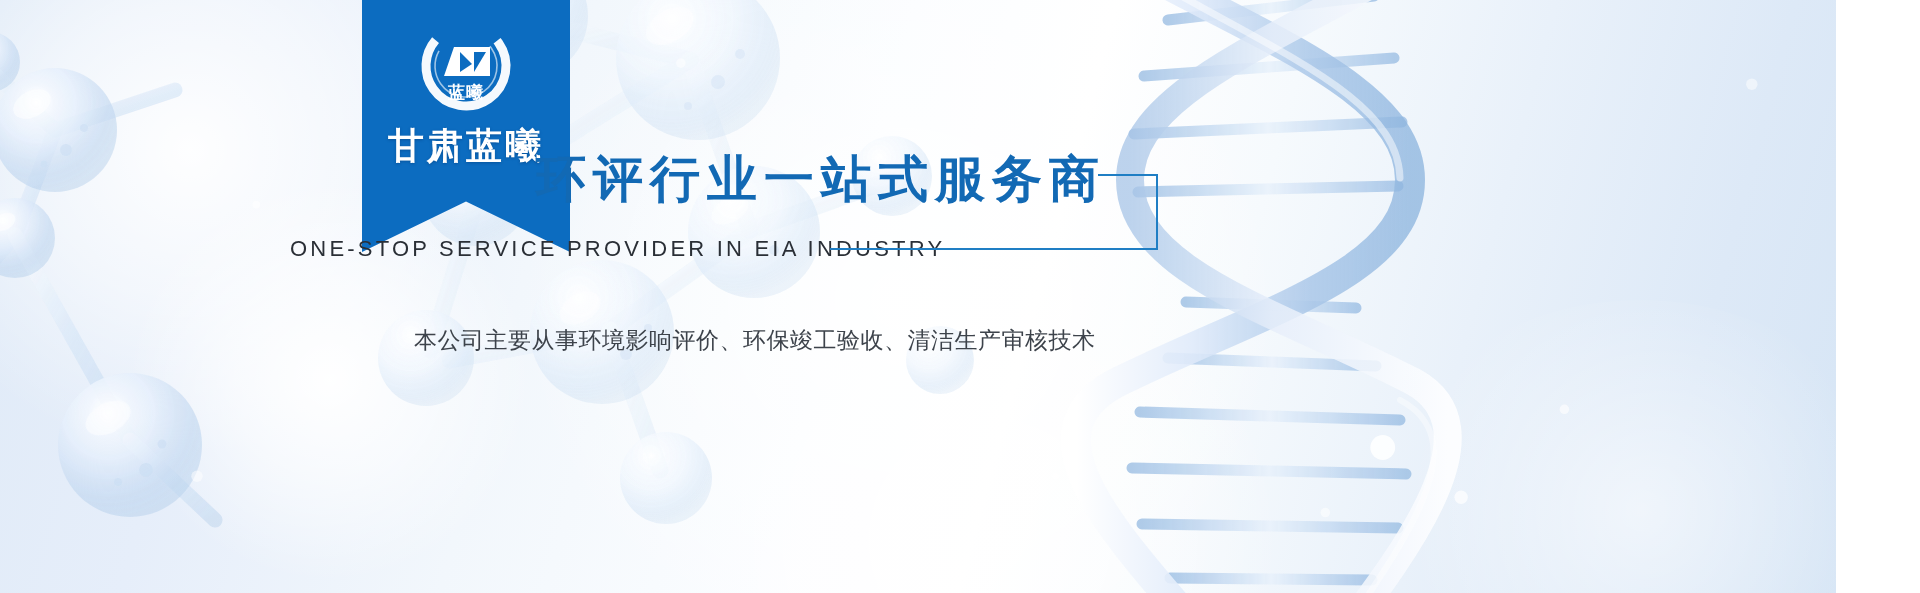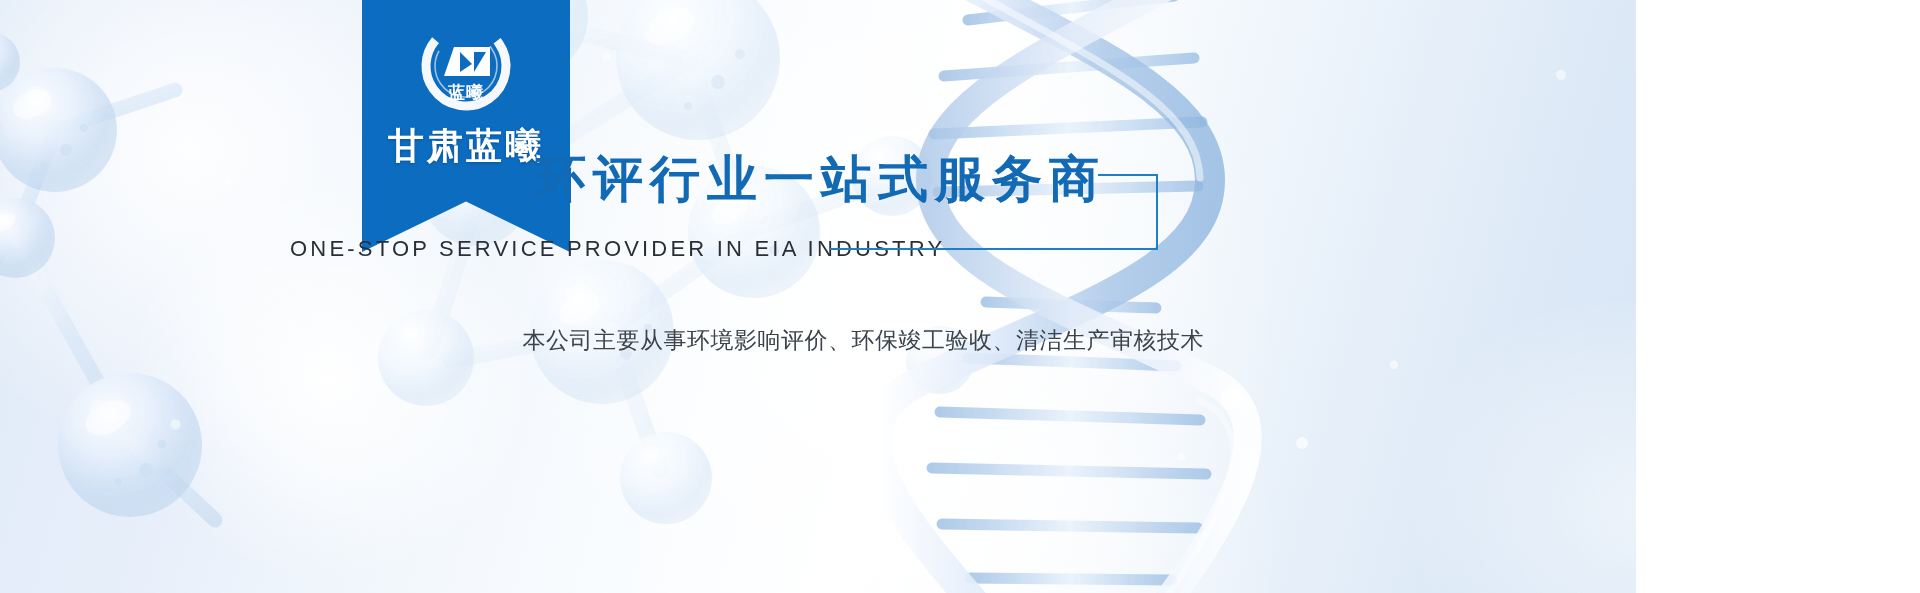--- a/index.html
+++ b/index.html
@@ -6,21 +6,21 @@
     margin: 0;
     padding: 0;
     background: #ffffff;
   }
   body {
     font-family: "Liberation Sans", "DejaVu Sans", sans-serif;
   }
 
   .banner {
     position: relative;
-    width: 1636px;
+    width: 1836px;
     height: 593px;
     overflow: hidden;
     background: linear-gradient(105deg,
         #dfeaf7 0%,
         #e6eefa 14%,
         #f2f7fc 30%,
         #fbfdff 46%,
         #ffffff 56%,
         #f6fafd 66%,
         #e9f1fa 78%,
@@ -170,21 +170,21 @@
     left: 414px;
     top: 322px;
     width: 790px;
     font-size: 23px;
     line-height: 36px;
     color: #3d434b;
     letter-spacing: 0.5px;
     font-family: "Liberation Sans", "DejaVu Sans", sans-serif;
     z-index: 7;
   }
-  .body-copy div { white-space: nowrap; text-align: right; }
+  .body-copy div { white-space: nowrap; }
 </style>
 </head>
 <body>
 
 <div class="banner">
 
   <div class="glow glow-a"></div>
   <div class="glow glow-b"></div>
   <div class="glow glow-c"></div>
   <div class="glow glow-d"></div>

